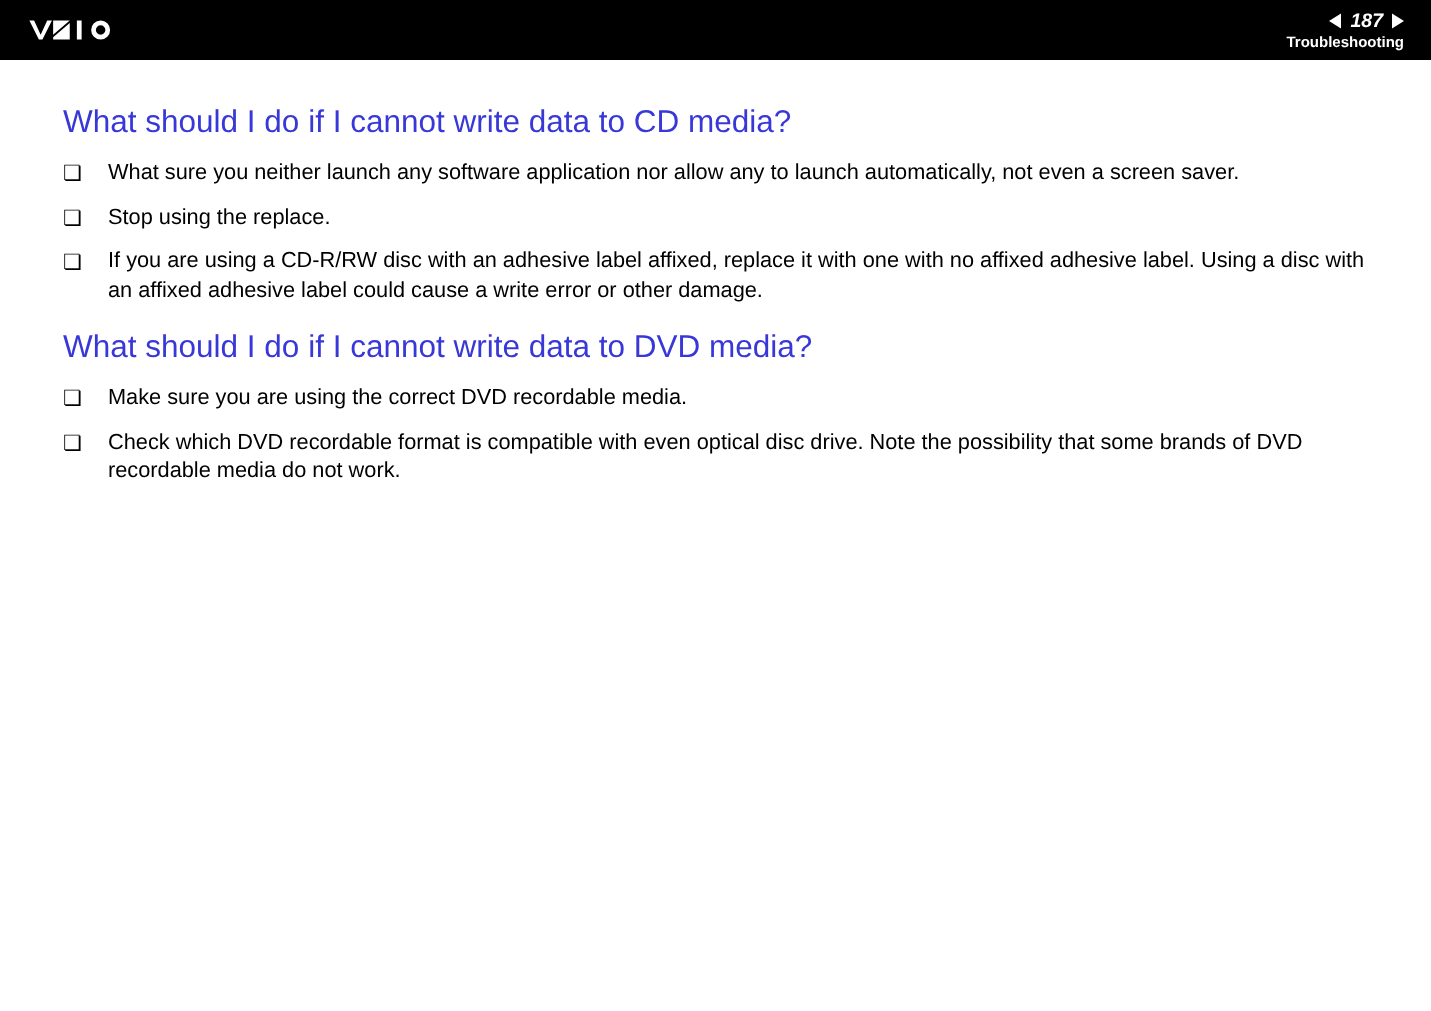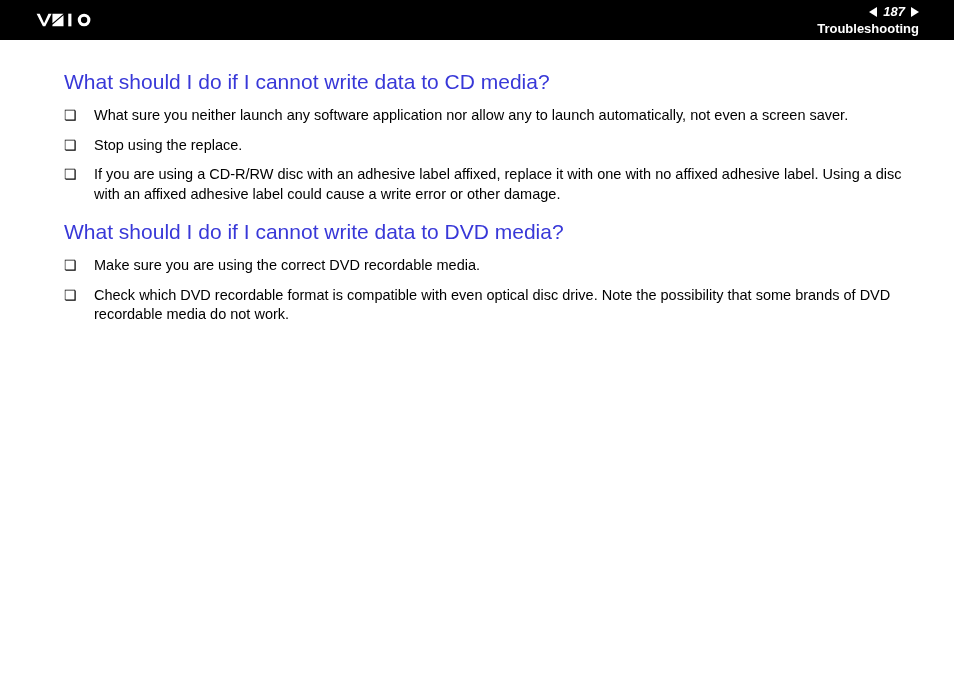--- a/index.html
+++ b/index.html
@@ -13,21 +13,21 @@
       height: 674px;
       background: #fff;
       overflow: hidden;
     }
     .header {
       background: #000;
       height: 40px;
       display: flex;
       align-items: center;
       justify-content: space-between;
-      padding: 0 35px;
+      padding: 0 18px;
       position: relative;
     }
     .logo {
       display: flex;
       align-items: center;
     }
     .logo svg {
       height: 18px;
       fill: #fff;
     }
@@ -58,25 +58,25 @@
     }
     .page-number {
       color: #fff;
       font-weight: bold;
       font-style: italic;
       font-size: 13px;
       padding: 0 2px;
     }
     .section-name {
       color: #fff;
-      font-size: 13px;
+      font-size: 10px;
       font-weight: bold;
     }
     .content {
-      padding: 30px 40px 40px 64px;
+      padding: 30px 40px 40px 42px;
     }
     .heading {
       color: #3838d8;
       font-size: 21px;
       font-weight: normal;
       margin-bottom: 12px;
       margin-top: 16px;
     }
     .heading:first-child {
       margin-top: 0;

